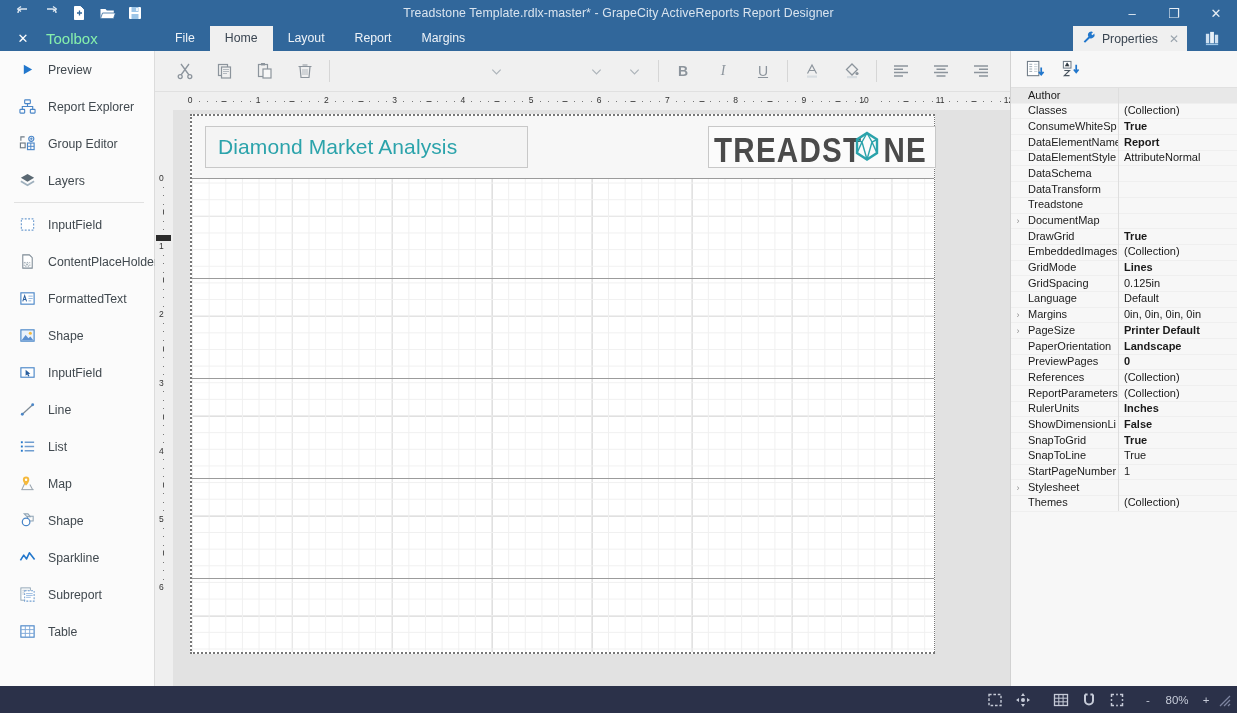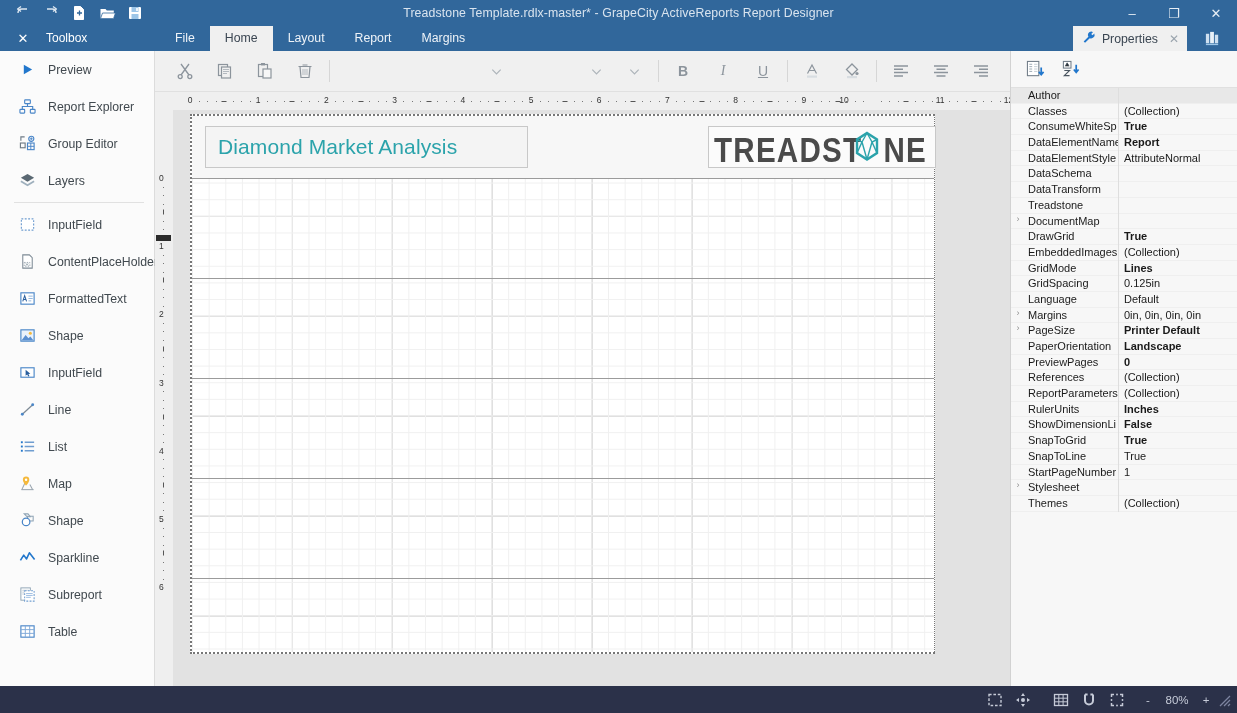--- a/index.html
+++ b/index.html
@@ -32,21 +32,21 @@
   .tabstrip{
     position:absolute; left:0; top:26px; width:1237px; height:25px;
     background:#31679b;
   }
   .close-x{
     position:absolute; left:8px; top:0; width:30px; height:25px;
     display:flex;align-items:center;justify-content:center; color:#fff;font-size:13px;
   }
   .toolbox-lbl{
     position:absolute; left:46px; top:0; height:25px; line-height:25px;
-    color:#ffffff; font-size:12px;
+    color:#86efac; font-size:15px;
   }
   .menu-tabs{ position:absolute; left:160px; top:0; height:25px; display:flex; }
   .mtab{
     height:25px; line-height:25px; padding:0 15px; color:#eef3f8; font-size:12.3px;
     white-space:nowrap;
   }
   .mtab.active{ background:#f0f0f0; color:#3b4652; }
   .props-tab{
     position:absolute; right:50px; top:0; height:25px; background:#f0f0f0;
     display:flex; align-items:center; padding:0 8px 0 9px; gap:6px;
@@ -144,21 +144,21 @@
   .props{
     position:absolute; right:0; top:51px; width:227px; bottom:27px;
     background:#f7f7f7; border-left:1px solid #d2d2d2;
   }
   .props-toolbar{
     height:37px; border-bottom:1px solid #e0e0e0; display:flex; align-items:center;
     padding-left:10px; gap:7px; background:#f7f7f7;
   }
   .pt-btn{ width:28px;height:28px; display:flex;align-items:center;justify-content:center;}
   .proplist{ position:absolute; left:0; right:0; top:37px; bottom:0; overflow:hidden; }
-  .prow{ display:flex; height:15.7px; align-items:flex-start; border-bottom:1px solid #efefef; }
+  .prow{ display:flex; height:15.7px; align-items:center; border-bottom:1px solid #efefef; }
   .prow:nth-child(1){ background:#e8e8e8; }
   .pexp{ width:14px; text-align:center; font-size:9px; color:#8f8f8f; flex:0 0 14px; }
   .pname{
     width:94px; flex:0 0 94px; font-size:11px; color:#1a1a1a; white-space:nowrap;
     overflow:hidden; border-right:1px solid #dedede; padding-left:3px; line-height:15.7px;
   }
   .pval{
     flex:1; font-size:11px; color:#1a1a1a; padding-left:5px; white-space:nowrap;
     overflow:hidden; line-height:15.7px;
   }
@@ -578,21 +578,21 @@
         <div class="tickd" style="left: 631.75px;"></div>
         <div class="tickd" style="left: 640.275px;"></div>
         <div class="tick" style="left: 648.8px;">9</div>
         <div class="tickd" style="left: 657.325px;"></div>
         <div class="tickd" style="left: 665.85px;"></div>
         <div class="tickd" style="left: 674.375px;"></div>
         <div class="tickm" style="left: 682.9px;"></div>
         <div class="tickd" style="left: 691.425px;"></div>
         <div class="tickd" style="left: 699.95px;"></div>
         <div class="tickd" style="left: 708.475px;"></div>
-        <div class="tick" style="left: 689px;">10</div>
+        <div class="tick" style="left: 709px;">10</div>
         <div class="tickd" style="left: 725.525px;"></div>
         <div class="tickd" style="left: 734.05px;"></div>
         <div class="tickd" style="left: 742.575px;"></div>
         <div class="tickm" style="left: 751.1px;"></div>
         <div class="tickd" style="left: 759.625px;"></div>
         <div class="tickd" style="left: 768.15px;"></div>
         <div class="tickd" style="left: 776.675px;"></div>
         <div class="tick" style="left: 785.2px;">11</div>
         <div class="tickd" style="left: 793.725px;"></div>
         <div class="tickd" style="left: 802.25px;"></div>

